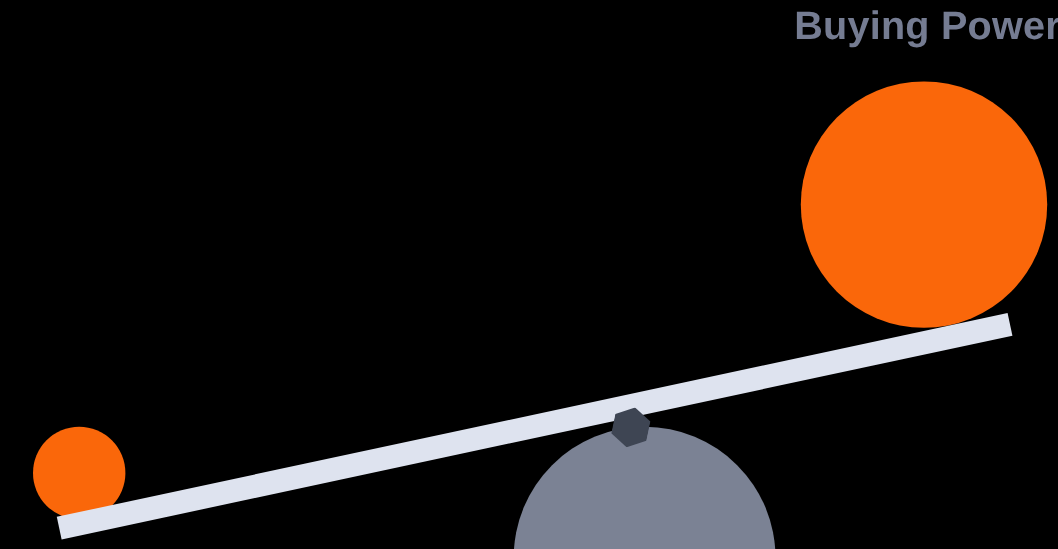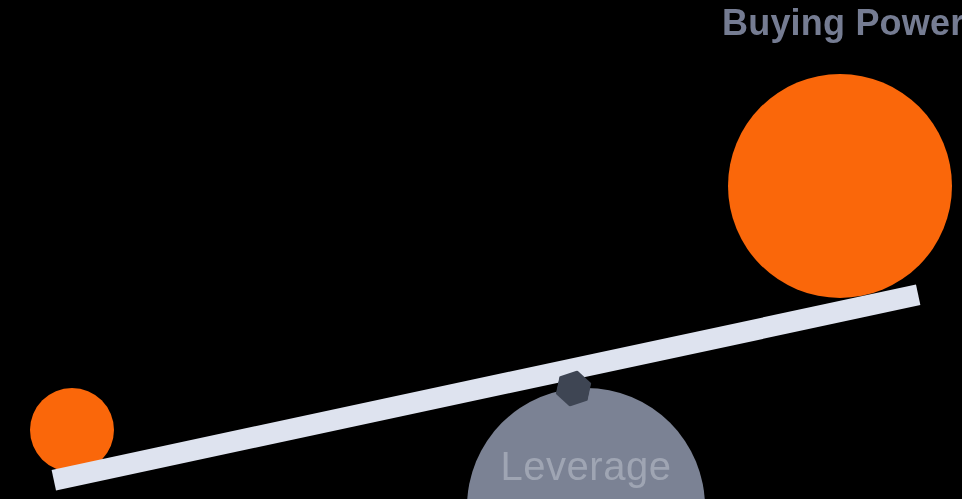--- a/index.html
+++ b/index.html
@@ -84,17 +84,16 @@
   <div class="label label-buying-power">Buying Power</div>
 
   <div class="circle circle-deposit"></div>
 
   <div class="circle circle-buying-power"></div>
 
   <div class="beam"></div>
 
   <div class="dome"></div>
 
-  <div class="label-leverage">Leverage</div>
 
   <div class="pivot"></div>
 
 </div>
 
 </body></html>

